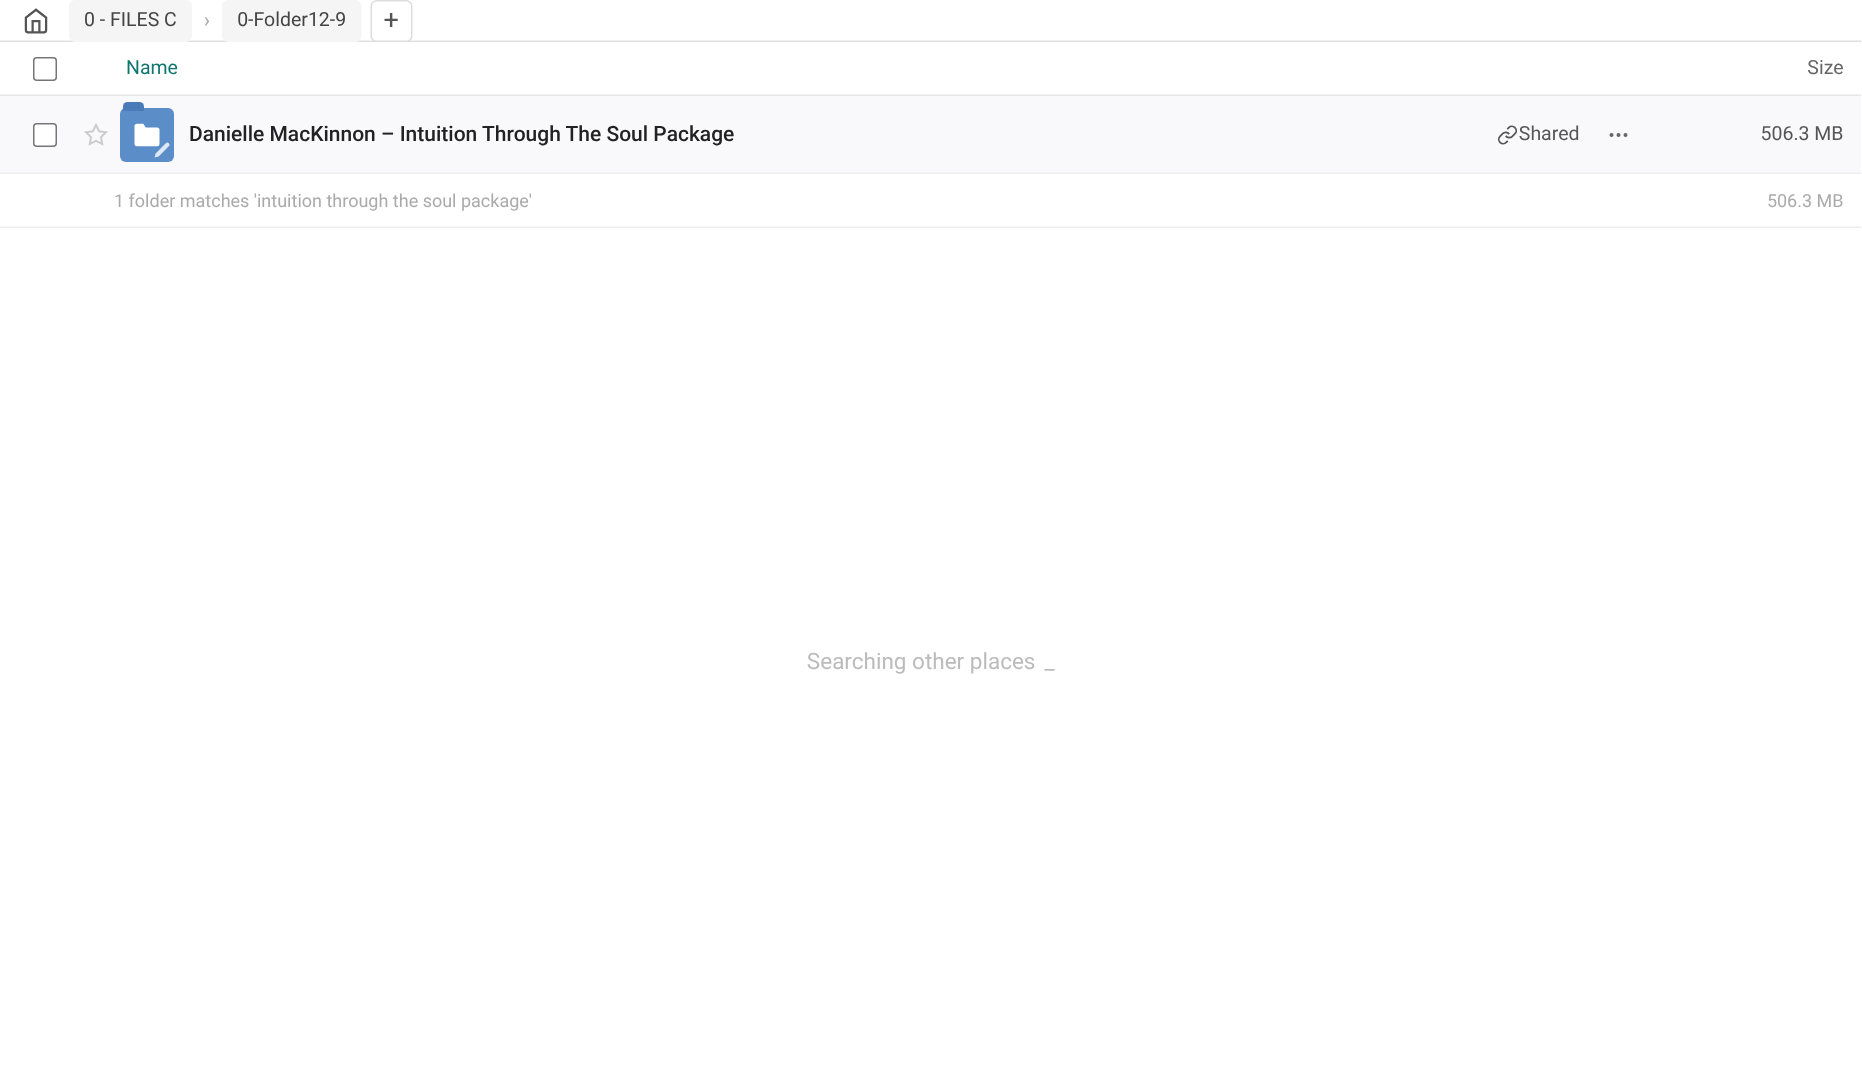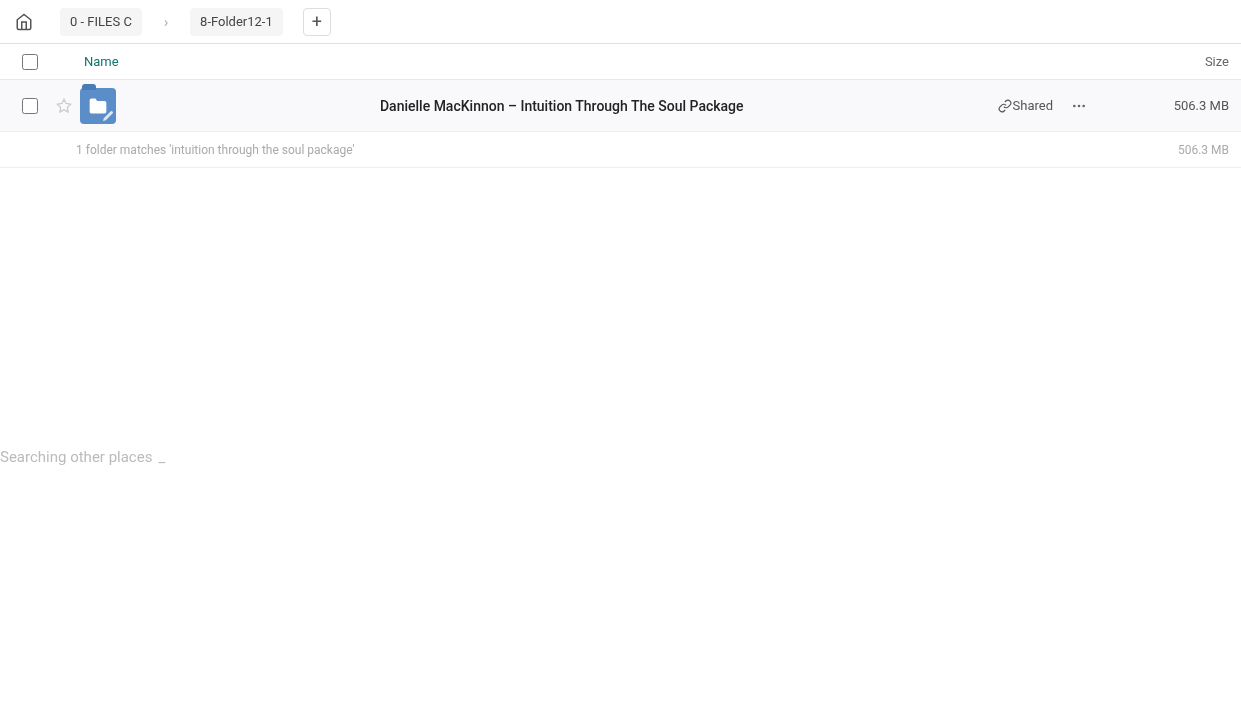--- a/index.html
+++ b/index.html
@@ -14,24 +14,24 @@
       width: 1241px;
       height: 720px;
       overflow: hidden;
       color: #333;
     }
 
     
     .breadcrumb-bar {
       display: flex;
       align-items: center;
-      height: 44px;
+      height: 28px;
       padding: 0 8px;
       border-bottom: 1px solid #e0e0e0;
-      gap: 20px;
+      gap: 6px;
     }
 
     .breadcrumb-home {
       display: flex;
       align-items: center;
       justify-content: center;
       width: 32px;
       height: 32px;
       border-radius: 4px;
       cursor: pointer;
@@ -155,21 +155,20 @@
     .folder-icon svg {
       color: white;
       width: 20px;
       height: 20px;
     }
 
     .file-name-section {
       flex: 1;
       display: flex;
       flex-direction: column;
-      align-items: center;
     }
 
     .file-name {
       font-size: 14px;
       color: #222;
       font-weight: 500;
     }
 
     .file-actions {
       display: flex;
@@ -229,21 +228,21 @@
       width: 120px;
       text-align: right;
       font-size: 12px;
       color: #aaa;
     }
 
     
     .searching-section {
       display: flex;
       flex-direction: column;
-      align-items: flex-start;
+      align-items: center;
       justify-content: center;
       margin-top: 280px;
     }
 
     .searching-text {
       font-size: 15px;
       color: #bbb;
       display: flex;
       align-items: center;
       gap: 6px;
@@ -276,21 +275,21 @@
     <svg viewBox="0 0 24 24" fill="none" stroke="currentColor" stroke-width="2">
       <path d="M3 9l9-7 9 7v11a2 2 0 01-2 2H5a2 2 0 01-2-2z"></path>
       <polyline points="9,22 9,12 15,12 15,22"></polyline>
     </svg>
   </div>
 
   <div class="breadcrumb-item">0 - FILES C</div>
 
   <span class="breadcrumb-separator">›</span>
 
-  <div class="breadcrumb-item">8-Folder12-1</div>
+  <div class="breadcrumb-item">0-Folder12-9</div>
 
   <div class="breadcrumb-add">+</div>
 </div>
 
 <div class="column-header">
   <div class="col-checkbox">
     <input type="checkbox" style="">
   </div>
   <div style="width:32px;"></div>
   <div class="col-name">Name</div>

